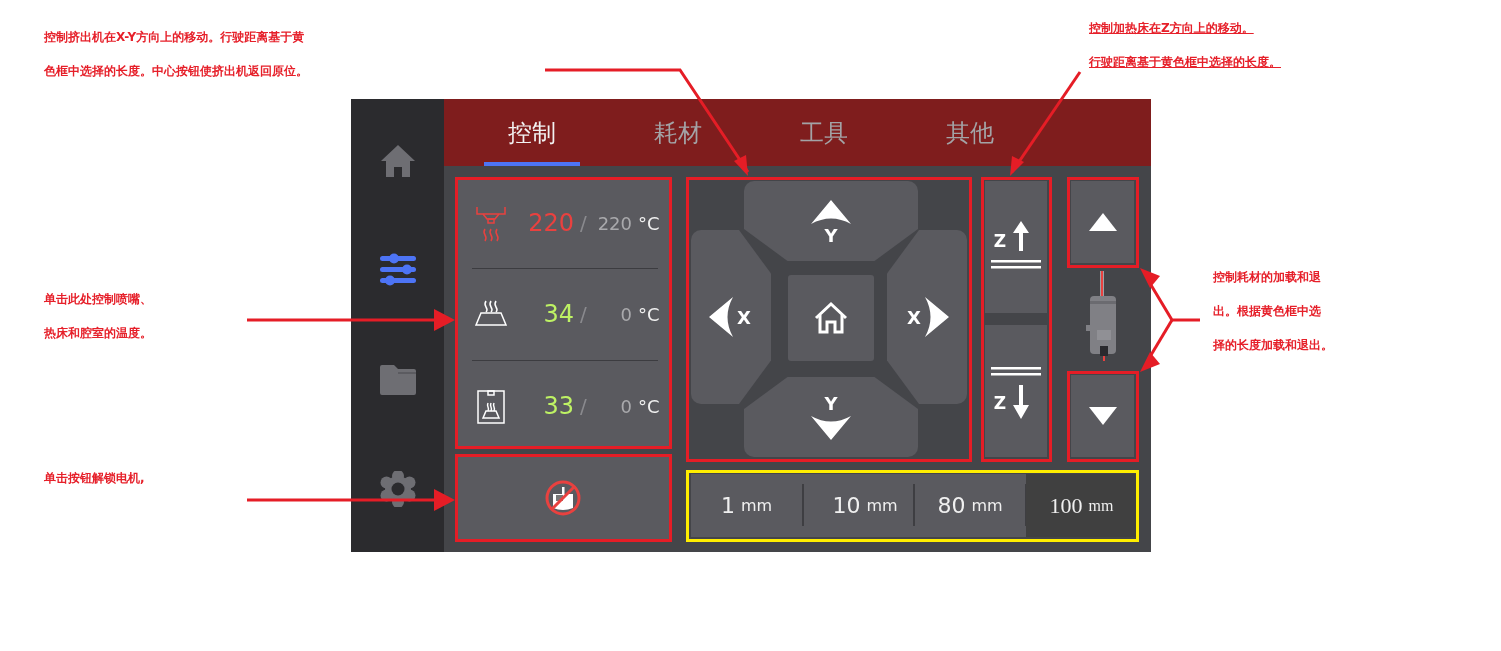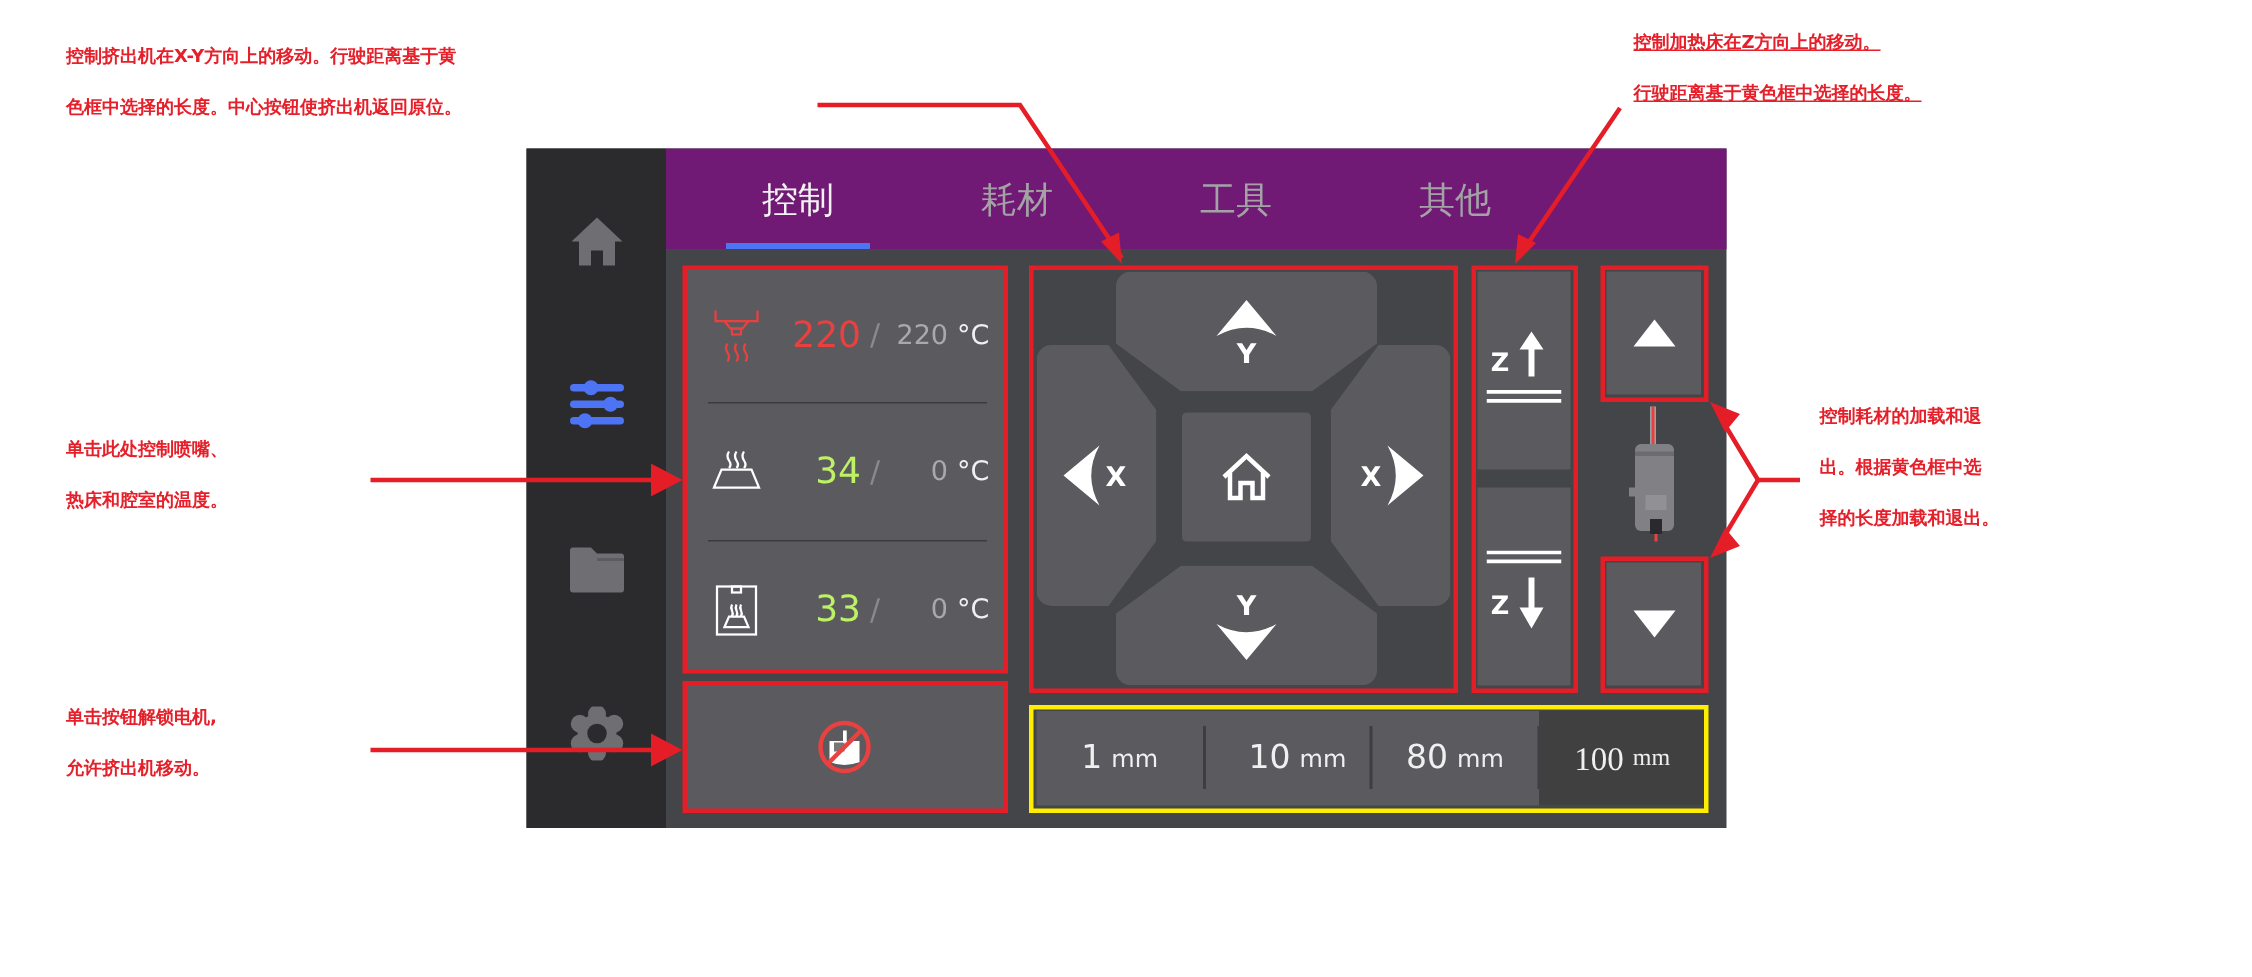--- a/index.html
+++ b/index.html
@@ -2,21 +2,21 @@
 <html><head>
 <meta charset="utf-8">
 <style>
   html,body{margin:0;padding:0;}
   body{width:1501px;height:651px;background:#ffffff;position:relative;overflow:hidden;font-family:"DejaVu Sans","Liberation Sans",sans-serif;}
   .abs{position:absolute;}
   .note{position:absolute;color:#e6202a;font-weight:bold;font-size:12px;line-height:34px;white-space:nowrap;}
   #screen{position:absolute;left:351px;top:99px;width:800px;height:453px;background:#444549;}
   #sidebar{position:absolute;left:0;top:0;width:93px;height:453px;background:#2b2b2e;}
   .side-item{position:absolute;left:0;width:93px;height:60px;display:flex;align-items:center;justify-content:center;cursor:pointer;}
-  #tabbar{position:absolute;left:93px;top:0;width:707px;height:67px;background:#701a75;}
+  #tabbar{position:absolute;left:93px;top:0;width:707px;height:67px;background:#7f1d1d;}
   .tab{position:absolute;top:0;height:67px;width:96px;display:flex;align-items:center;justify-content:center;color:#a3a3a6;font-size:24px;cursor:pointer;}
   .tab.active{color:#f2f2f2;}
   .tab.active::after{content:"";position:absolute;left:0;right:0;bottom:0;height:4px;background:#4d74f5;}
   .panel{position:absolute;background:#5a5a5f;}
   .redbox{position:absolute;border:3px solid #e51d26;box-sizing:border-box;}
   .temp-row{position:absolute;left:0;width:214px;height:90px;display:flex;align-items:center;cursor:pointer;}
   .temp-row .ico{position:absolute;left:18px;top:28px;width:34px;height:36px;}
   .temp-cur{position:absolute;left:70px;width:48px;text-align:right;font-size:24px;color:#bef264;}
   .temp-sep{position:absolute;left:124px;font-size:20px;color:#8a8a8e;}
   .temp-tgt{position:absolute;left:136px;width:40px;text-align:right;font-size:18px;color:#a9a9ac;}
@@ -40,21 +40,20 @@
 <div class="note" style="left:1089px;top:11px;text-decoration:underline;">
   <div>控制加热床在Z方向上的移动。</div>
   <div>行驶距离基于黄色框中选择的长度。</div>
 </div>
 <div class="note" style="left:44px;top:282px;">
   <div>单击此处控制喷嘴、</div>
   <div>热床和腔室的温度。</div>
 </div>
 <div class="note" style="left:44px;top:461px;">
   <div>单击按钮解锁电机,</div>
-  <div>允许挤出机移动。</div>
 </div>
 <div class="note" style="left:1213px;top:260px;">
   <div>控制耗材的加载和退</div>
   <div>出。根据黄色框中选</div>
   <div>择的长度加载和退出。</div>
 </div>
 
 <div id="screen">
 
   <div id="sidebar">

